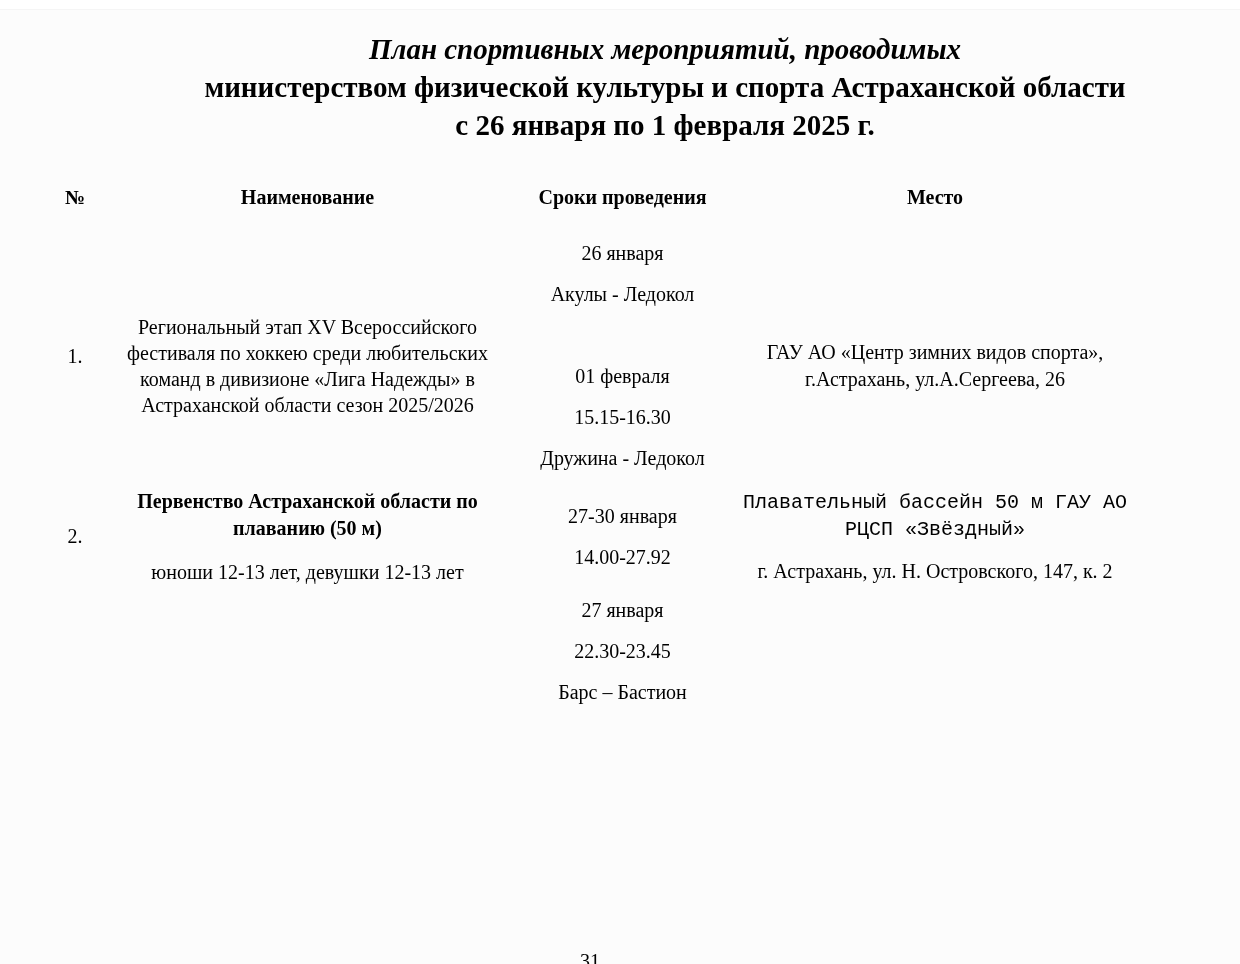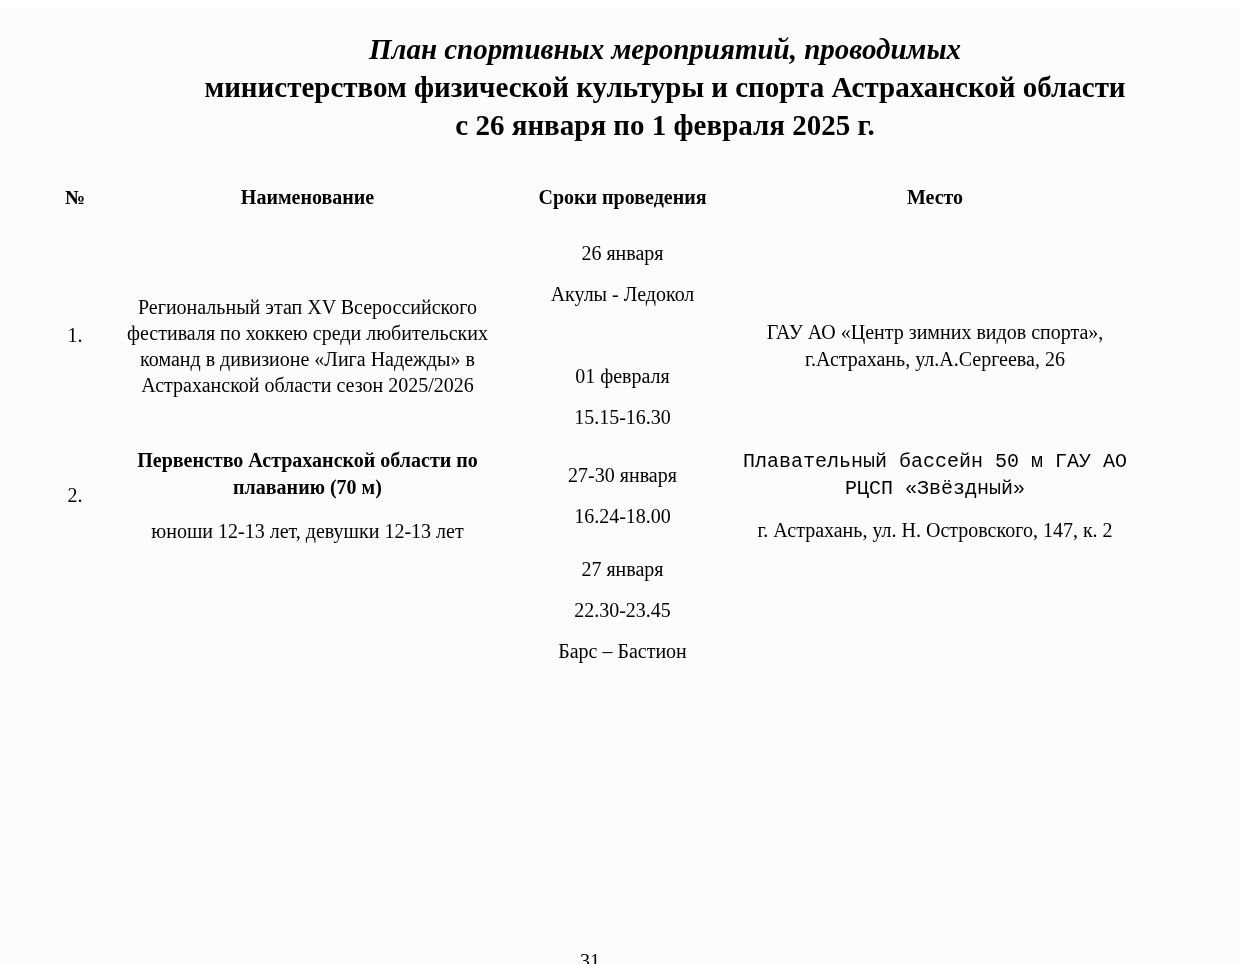--- a/index.html
+++ b/index.html
@@ -80,38 +80,39 @@
     <div class="cell cell-num">1.</div>
     <div class="cell cell-name">Региональный этап XV Всероссийского фестиваля по хоккею среди любительских команд в дивизионе «Лига Надежды» в Астраханской области сезон 2025/2026</div>
     <div class="cell cell-dates">
       <div class="sched-group">
         <div>26 января</div>
         <div>Акулы - Ледокол</div>
       </div>
       <div class="sched-group">
         <div>01 февраля</div>
         <div>15.15-16.30</div>
+        <div>Дружина - Ледокол</div>
       </div>
     </div>
     <div class="cell cell-place">
       <div>ГАУ АО «Центр зимних видов спорта»,</div>
       <div>г.Астрахань, ул.А.Сергеева, 26</div>
     </div>
   </div>
 
   <div class="trow row-2">
     <div class="cell cell-num">2.</div>
     <div class="cell cell-name">
-      <div class="name-bold">Первенство Астраханской области по плаванию (70 м)</div>
+      <div class="name-bold">Первенство Астраханской области по плаванию (50 м)</div>
       <div class="name-sub">юноши 12-13 лет, девушки 12-13 лет</div>
     </div>
     <div class="cell cell-dates">
       <div class="sched-group">
         <div>27-30 января</div>
-        <div>16.24-18.00</div>
+        <div>14.00-27.92</div>
       </div>
     </div>
     <div class="cell cell-place">
       <div class="place-main">Плавательный бассейн 50 м ГАУ АО РЦСП «Звёздный»</div>
       <div class="place-sub">г. Астрахань, ул. Н. Островского, 147, к. 2</div>
     </div>
   </div>
 
   <div class="trow row-3">
     <div class="cell cell-num"></div>

